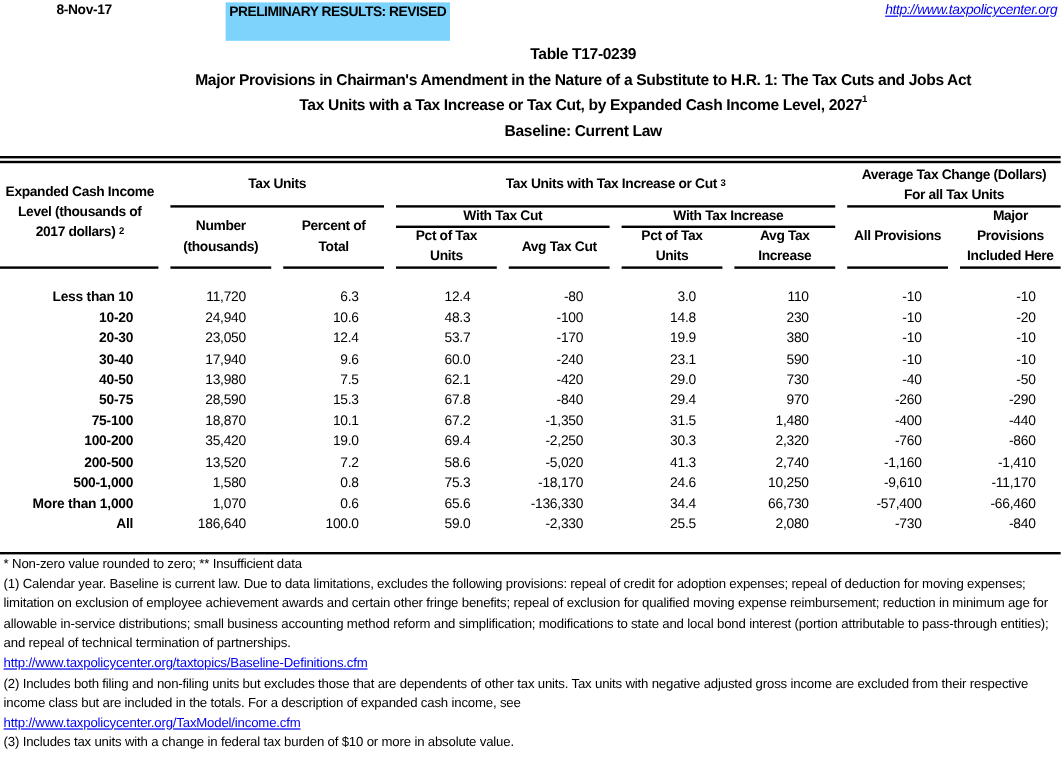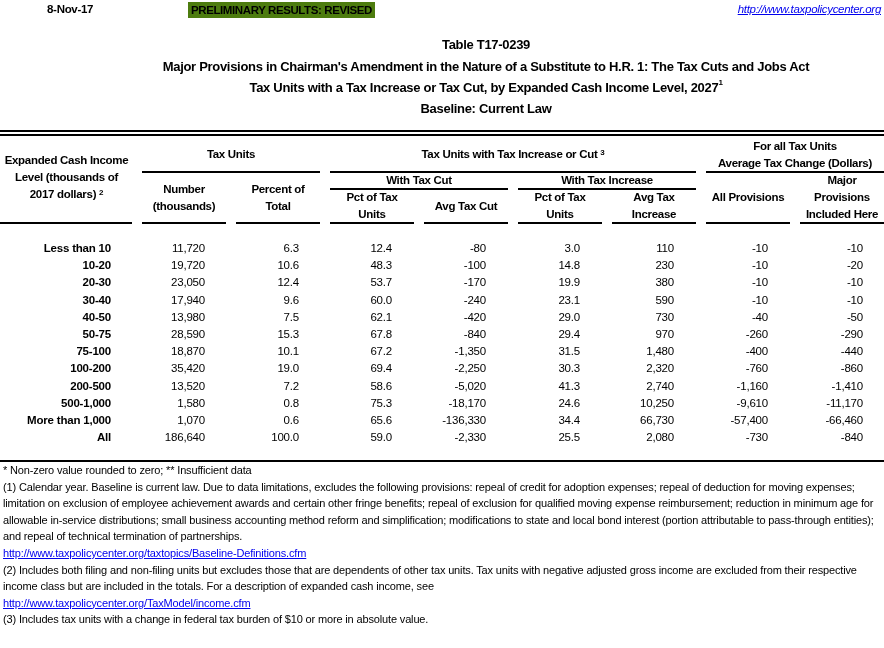--- a/index.html
+++ b/index.html
@@ -3,22 +3,22 @@
 <meta charset="utf-8">
 <style>
   html, body { margin: 0; padding: 0; background: #ffffff; }
   body {
     width: 884px; height: 648px; position: relative; overflow: hidden;
     font-family: "Liberation Sans", sans-serif; color: #000;
   }
   .abs { position: absolute; margin-left: 44px; }
   .date { left: 3px; top: 3px; font-size: 11.5px; font-weight: bold; letter-spacing: -0.3px; }
   .prelim {
-    left: 144px; top: 2px; height: 16px; line-height: 16px; padding: 0 3px;
-    background: #4d7c0f; font-size: 11.5px; font-weight: bold; letter-spacing: -0.4px;
+    left: 144px; top: 2px; height: 32px; line-height: 16px; padding: 0 3px;
+    background: #7dd3fc; font-size: 11.5px; font-weight: bold; letter-spacing: -0.4px;
   }
   a.link { color: #0000ee; text-decoration: underline; }
   .toplink { right: 3px; top: 3px; font-size: 11.5px; letter-spacing: -0.3px; font-style: italic; }
 
   .title-block { left: 0; width: 884px; text-align: center; font-weight: bold; font-size: 13px; letter-spacing: -0.3px; }
   .t1 { top: 37px; }
   .t2 { top: 59px; }
   .t3 { top: 80px; }
   .t4 { top: 101px; }
   sup { font-size: 8px; vertical-align: top; position: relative; top: -2px; }
@@ -99,22 +99,22 @@
   <div>Units</div>
 </div>
 <div class="rule-thin" style="left:518px; top:222px; width:84px;"></div>
 <div class="hdr" style="left:612px; top:189px; width:84px;">
   <div>Avg Tax</div>
   <div>Increase</div>
 </div>
 <div class="rule-thin" style="left:612px; top:222px; width:84px;"></div>
 
 <div class="hdr" style="left:706px; top:138px; width:178px;">
+  <div>Average Tax Change (Dollars)</div>
   <div>For all Tax Units</div>
-  <div>Average Tax Change (Dollars)</div>
 </div>
 <div class="rule-thin" style="left:706px; top:171px; width:178px;"></div>
 <div class="hdr" style="left:706px; top:189px; width:84px;">All Provisions</div>
 <div class="rule-thin" style="left:706px; top:222px; width:84px;"></div>
 <div class="hdr" style="left:800px; top:172px; width:84px;">
   <div>Major</div>
   <div>Provisions</div>
   <div>Included Here</div>
 </div>
 <div class="rule-thin" style="left:800px; top:222px; width:84px;"></div>
@@ -127,21 +127,21 @@
         <td class="c2">6.3</td>
         <td class="c3">12.4</td>
         <td class="c4">-80</td>
         <td class="c5">3.0</td>
         <td class="c6">110</td>
         <td class="c7">-10</td>
         <td class="c8">-10</td>
       </tr>
       <tr>
         <td class="lbl">10-20</td>
-        <td class="c1">19,720</td>
+        <td class="c1">24,940</td>
         <td class="c2">10.6</td>
         <td class="c3">48.3</td>
         <td class="c4">-100</td>
         <td class="c5">14.8</td>
         <td class="c6">230</td>
         <td class="c7">-10</td>
         <td class="c8">-20</td>
       </tr>
       <tr>
         <td class="lbl">20-30</td>

